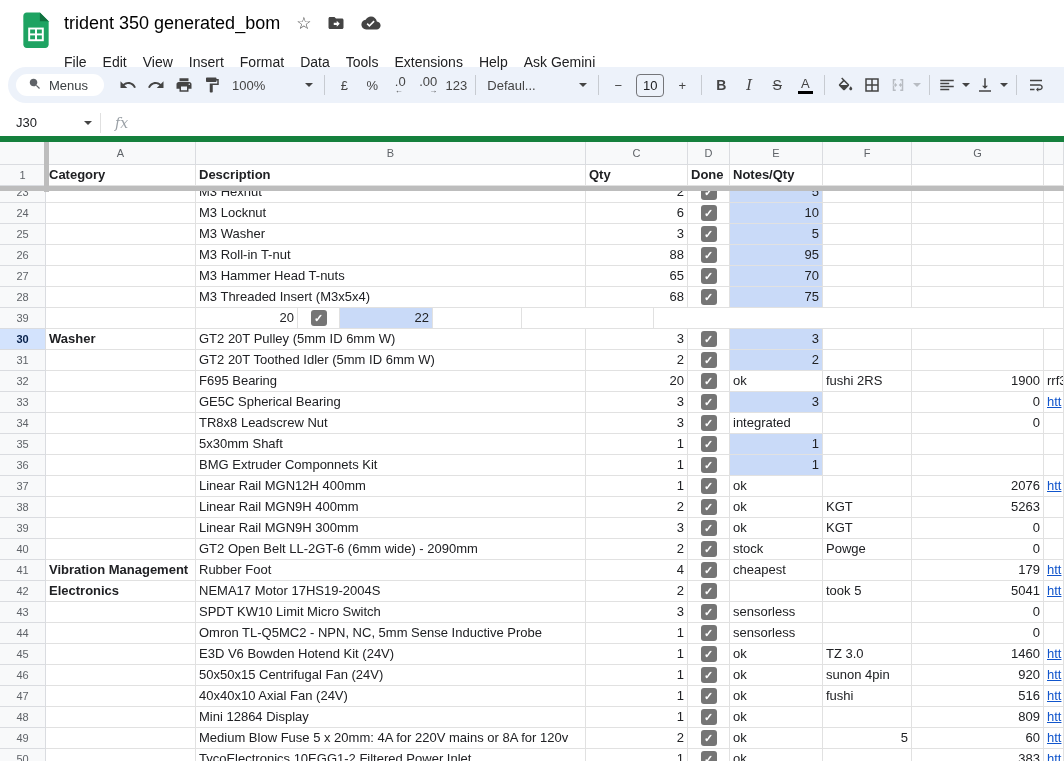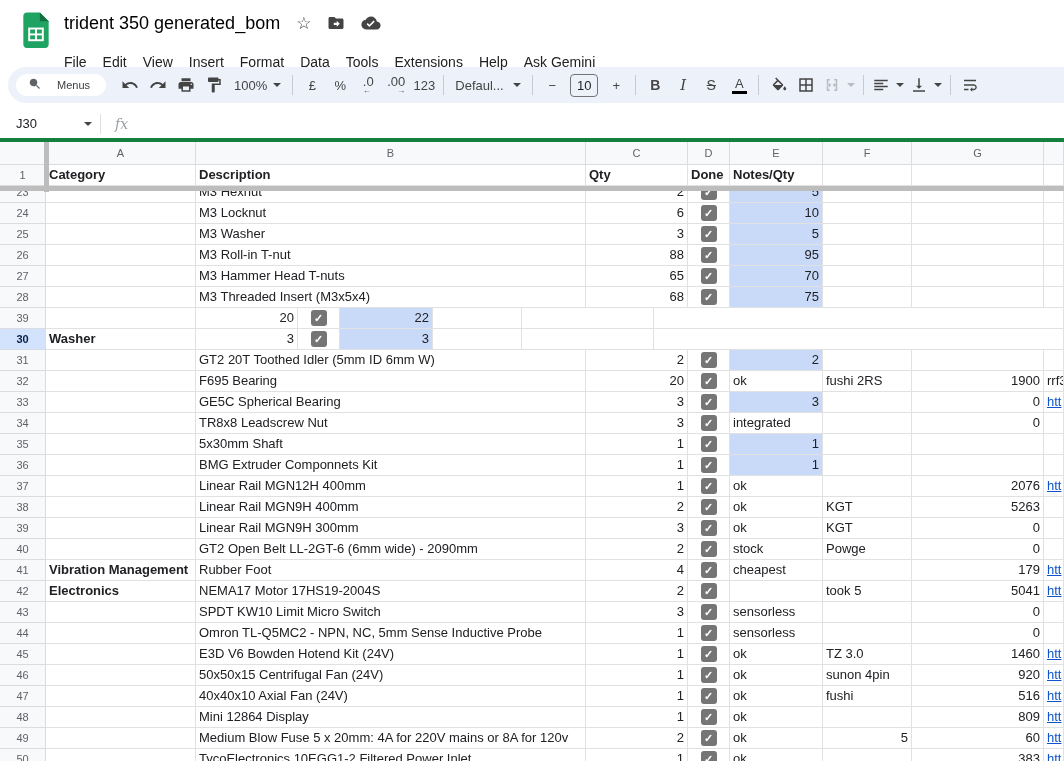--- a/index.html
+++ b/index.html
@@ -18,39 +18,39 @@
 
   
   .toolbar-wrap { padding:4px 0 6px 8px; }
   .toolbar { height:36px; background:var(--toolbar-bg); border-radius:20px 0 0 20px;
     display:flex; align-items:center; padding:0 6px 0 8px; width:1080px; }
   .tbtn { min-width:28px; height:28px; border-radius:4px; display:flex; align-items:center;
     justify-content:center; color:#444; font-size:13px; padding:0 3px; flex:0 0 auto; }
   .tbtn svg { width:18px; height:18px; fill:#444; }
   .sep { width:1px; height:20px; background:#c7cbd1; margin:0 5px; flex:0 0 auto; }
   .menus-pill { background:#fff; height:22px; border-radius:16px; display:flex; align-items:center;
-    gap:15px; padding:0 16px 0 12px; font-size:11px; color:#3c4043; margin-right:10px; flex:0 0 auto; }
+    gap:7px; padding:0 16px 0 12px; font-size:13px; color:#3c4043; margin-right:10px; flex:0 0 auto; }
   .caret { width:0; height:0; border-left:4px solid transparent; border-right:4px solid transparent;
     border-top:4px solid #444; margin-left:6px; }
-  .zoom-btn, .font-btn { padding:0 6px; }
+  .zoom-btn, .font-btn { padding:0 6px;gap:34px; }
   .dec-stack { display:flex; flex-direction:column; align-items:center; line-height:1; }
   .dec-stack .arr { font-size:8px; margin-top:-1px; }
   .dec-stack .arr.r { align-self:flex-end; } .dec-stack .arr.l { align-self:flex-start; }
   .font-name { width:52px; text-align:left; overflow:hidden; white-space:nowrap; }
   .size-box { width:28px; height:23px; border:1px solid #747579; border-radius:4px; display:flex;
     align-items:center; justify-content:center; font-size:13px; margin:0 4px; }
   .b-ico { font-weight:bold; font-size:14px; }
   .i-ico { font-style:italic; font-family:"DejaVu Serif", serif; font-size:15px; }
   .s-ico { text-decoration:line-through; font-size:14px; }
   .a-stack { display:flex; flex-direction:column; align-items:center; line-height:1; }
   .a-stack .bar { width:15px; height:3px; background:#000; margin-top:1px; }
   .tbtn.disabled svg { fill:#b8bcc2; } .tbtn.disabled .caret { border-top-color:#b8bcc2; }
 
   
-  .fbar { height:33px; display:flex; align-items:center; border-bottom:4px solid #15803d; }
+  .fbar { height:33px; display:flex; align-items:center; border-bottom:6px solid #15803d; }
   .namebox { width:92px; display:flex; align-items:center; padding-left:16px; font-size:13px; }
   .fdiv { width:1px; height:20px; background:#e0e0e0; margin:0 8px; }
   .fx { font-family:"DejaVu Serif", serif; font-style:italic; color:#9aa0a6; font-size:14px; margin-left:6px; }
 
   
   .grid { position:relative; }
   .gr-row, .colhead { display:flex; }
   .w-rowhdr{width:46px; flex:0 0 46px;} .w-a{width:150px; flex:0 0 150px;} .w-b{width:390px; flex:0 0 390px;}
   .w-c{width:102px; flex:0 0 102px;} .w-d{width:42px; flex:0 0 42px;} .w-e{width:93px; flex:0 0 93px;}
   .w-f{width:89px; flex:0 0 89px;} .w-g{width:132px; flex:0 0 132px;} .w-h{flex:1 1 auto; min-width:0;text-align:center;}
@@ -349,20 +349,21 @@
           <div class="cb">✓</div>
         </div>
         <div class="cell w-e blue num">22</div>
         <div class="cell w-f"></div>
         <div class="cell w-g num"></div>
         <div class="cell w-h"></div>
       </div>
       <div class="gr-row">
         <div class="cell rowhdr w-rowhdr sel">30</div>
         <div class="cell w-a bold">Washer</div>
+        <div class="cell w-b">GT2 20T Pulley (5mm ID 6mm W)</div>
         <div class="cell w-c num">3</div>
         <div class="cell w-d cbcell">
           <div class="cb">✓</div>
         </div>
         <div class="cell w-e blue num">3</div>
         <div class="cell w-f"></div>
         <div class="cell w-g num"></div>
         <div class="cell w-h"></div>
       </div>
       <div class="gr-row">

